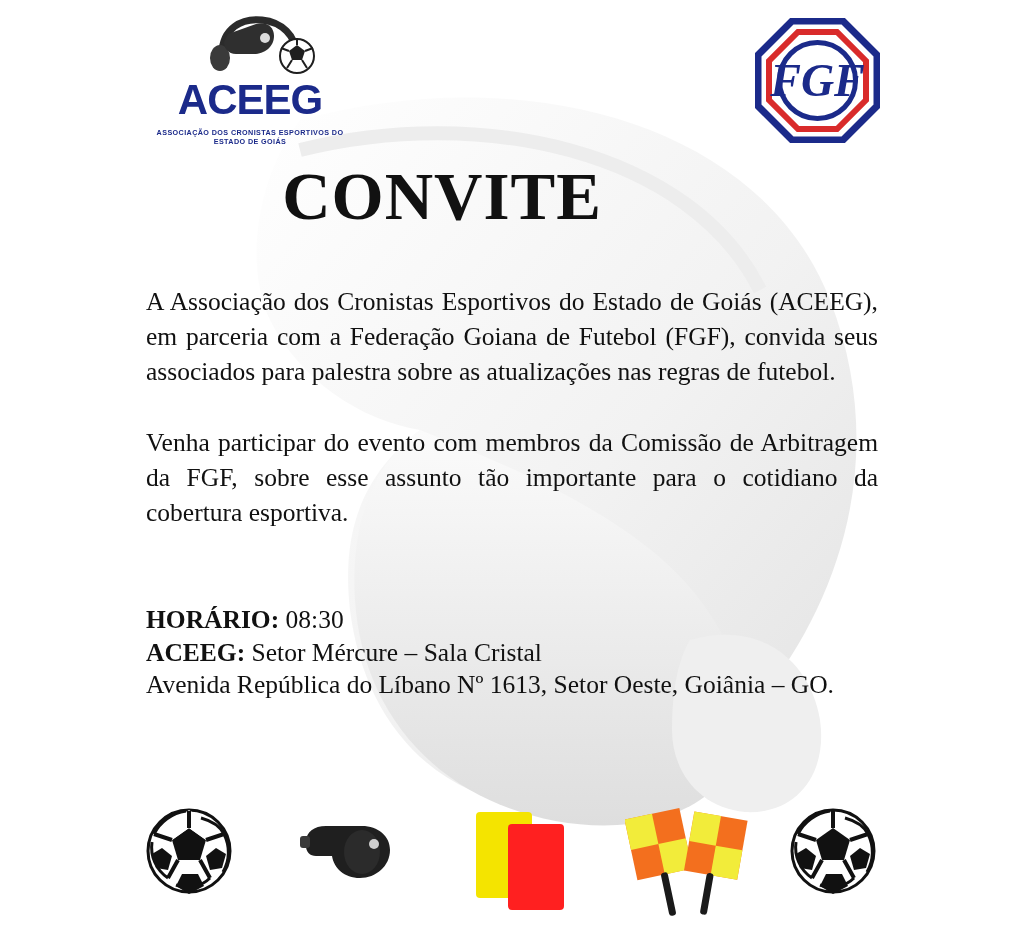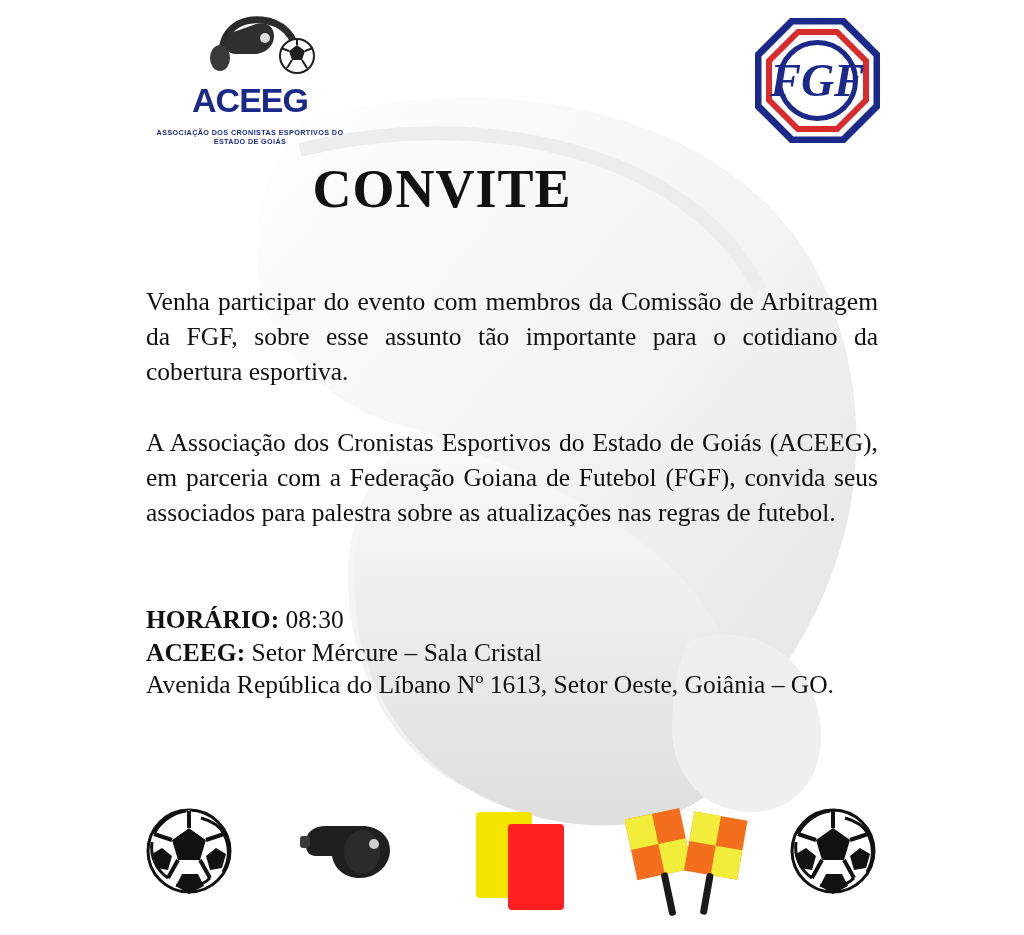--- a/index.html
+++ b/index.html
@@ -43,21 +43,21 @@
     text-align: center;
   }
   .aceeg-mark {
     width: 200px;
     height: 62px;
     position: relative;
   }
   .aceeg-word {
     font-family: "Liberation Sans", sans-serif;
     font-weight: bold;
-    font-size: 34px;
+    font-size: 42px;
     letter-spacing: -1px;
     color: #1b2a8a;
     line-height: 44px;
     margin-top: 2px;
   }
   .aceeg-sub {
     font-family: "Liberation Sans", sans-serif;
     font-size: 7.2px;
     font-weight: bold;
     letter-spacing: 0.4px;
@@ -76,21 +76,21 @@
 
   
   .title {
     position: absolute;
     top: 158px;
     left: 0;
     width: 884px;
     text-align: center;
     font-family: "Liberation Serif", serif;
     font-weight: bold;
-    font-size: 54px;
+    font-size: 67px;
     letter-spacing: 1px;
     z-index: 3;
   }
 
   
   .content {
     position: absolute;
     left: 146px;
     top: 284px;
     width: 732px;
@@ -194,22 +194,22 @@
       <circle cx="62.5" cy="62.5" r="38" fill="#ffffff" stroke="#1b2a8a" stroke-width="5"></circle>
 
       <text x="62.5" y="78" text-anchor="middle" font-family="Liberation Serif, serif" font-size="46" font-style="italic" font-weight="bold" fill="#1b2a8a">FGF</text>
     </svg>
   </div>
 </div>
 
 <div class="title">CONVITE</div>
 
 <div class="content">
+  <p class="para">A Associação dos Cronistas Esportivos do Estado de Goiás (ACEEG), em parceria com a Federação Goiana de Futebol (FGF), convida seus associados para palestra sobre as atualizações nas regras de futebol.</p>
   <p class="para">Venha participar do evento com membros da Comissão de Arbitragem da FGF, sobre esse assunto tão importante para o cotidiano da cobertura esportiva.</p>
-  <p class="para">A Associação dos Cronistas Esportivos do Estado de Goiás (ACEEG), em parceria com a Federação Goiana de Futebol (FGF), convida seus associados para palestra sobre as atualizações nas regras de futebol.</p>
 </div>
 
 <div class="details">
   <div class="row">
     <b>HORÁRIO:</b>
     <span>08:30</span>
   </div>
   <div class="row">
     <b>ACEEG:</b>
     <span>Setor Mércure – Sala Cristal</span>

